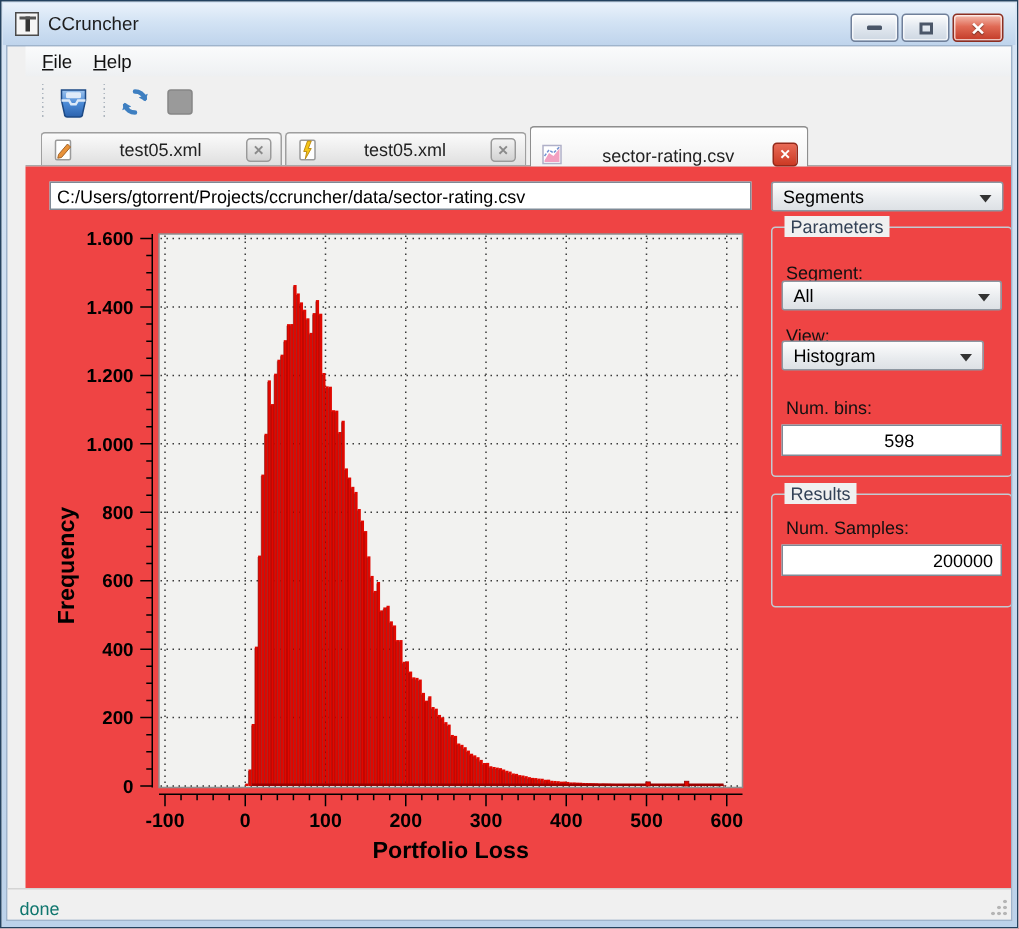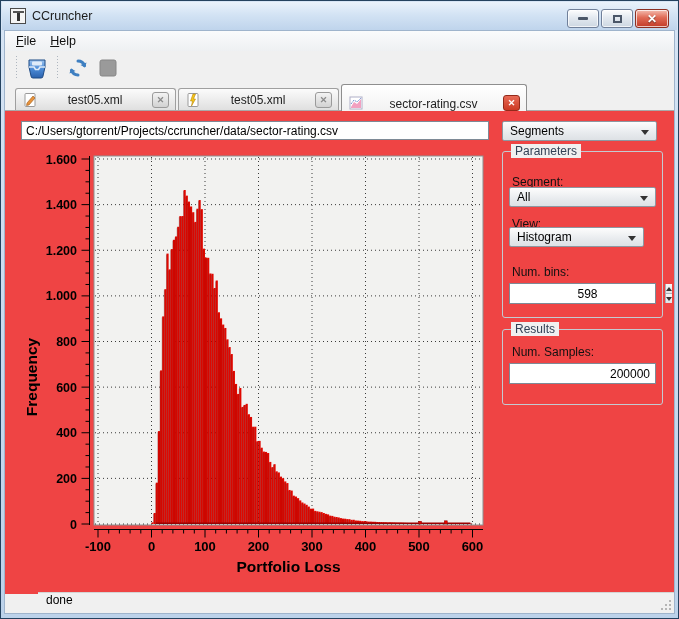--- a/index.html
+++ b/index.html
@@ -19,21 +19,21 @@
   .winbtn { width:32px; height:19px; border:1px solid #70809a; border-radius:3px; margin-left:2px;
             background:linear-gradient(#fdfdfd,#e3e9f0 45%,#cdd7e2); display:flex; align-items:center;
             justify-content:center; box-shadow:inset 0 0 0 1px rgba(255,255,255,.7); }
   .winbtn .dash { width:10px; height:3px; background:#4a5668; border-radius:1px; }
   .winbtn .sq { width:9px; height:8px; border:2px solid #4a5668; background:transparent; }
   .winbtn.close { width:34px; background:linear-gradient(#f4bdb0,#e06a55 45%,#c23a27);
                   border-color:#8c2f22; color:#fff; font-weight:bold; font-size:12px;
                   text-shadow:0 1px 1px rgba(0,0,0,.5); }
   
   .app { position:absolute; left:3px; right:3px; top:29px; bottom:4px; background:#f0f0f0;
-         border:1px solid #9fb4cc; overflow:hidden; }
+         border:1px solid #9fb4cc; overflow:hidden;padding-left:12px; }
   
   .menubar { height:20px; background:linear-gradient(#fafbfc,#eef0f2); display:flex;
              align-items:center; padding-left:4px; font-size:12.5px; color:#111; }
   .menu-item { padding:2px 7px; }
   
   .toolbar { height:33px; background:#f0f0f0; display:flex; align-items:center; padding-left:6px; }
   .tb-sep { width:3px; height:24px; margin:0 4px;
             background:repeating-linear-gradient(#aeb6bf 0 1px, transparent 1px 3px);
             background-size:1px 100%; background-repeat:no-repeat; background-position:center; }
   .tb-btn { width:30px; height:28px; display:flex; align-items:center; justify-content:center; border-radius:3px; }
@@ -69,22 +69,22 @@
   .spin-btns { width:17px; border-left:1px solid #aab2ba; display:flex; flex-direction:column; }
   .spin-btns div { flex:1; background:linear-gradient(#f6f7f8,#dfe3e7); display:flex; align-items:center; justify-content:center; }
   .spin-btns .up { border-bottom:1px solid #aab2ba; }
   .tri-up { width:0; height:0; border-left:3px solid transparent; border-right:3px solid transparent; border-bottom:4px solid #333; }
   .tri-dn { width:0; height:0; border-left:3px solid transparent; border-right:3px solid transparent; border-top:4px solid #333; }
   .num-field { position:absolute; height:21px; border:1px solid #7e8a96; background:#fff; font-size:12px;
                font-family:"Liberation Sans",sans-serif; text-align:right; padding:0 5px; }
   .chart-wrap { position:absolute; left:16px; top:38px; width:470px; height:437px; }
   
   .statusbar { position:absolute; left:0; right:0; bottom:0; height:21px; background:#f0f0f0;
-               border-top:1px solid #d4d4d4; font-size:12px; color:#000000; display:flex; align-items:flex-start;
-               padding-left:8px;margin-left:33px; }
+               border-top:1px solid #d4d4d4; font-size:12px; color:#0f766e; display:flex; align-items:flex-end;
+               padding-left:8px; }
   .grip { position:absolute; right:2px; bottom:2px; width:12px; height:12px;
           background:
             radial-gradient(circle at 2px 10px,#b5b5b5 1px,transparent 1.4px),
             radial-gradient(circle at 6px 10px,#b5b5b5 1px,transparent 1.4px),
             radial-gradient(circle at 10px 10px,#b5b5b5 1px,transparent 1.4px),
             radial-gradient(circle at 6px 6px,#b5b5b5 1px,transparent 1.4px),
             radial-gradient(circle at 10px 6px,#b5b5b5 1px,transparent 1.4px),
             radial-gradient(circle at 10px 2px,#b5b5b5 1px,transparent 1.4px); }
 </style>
 </head>

